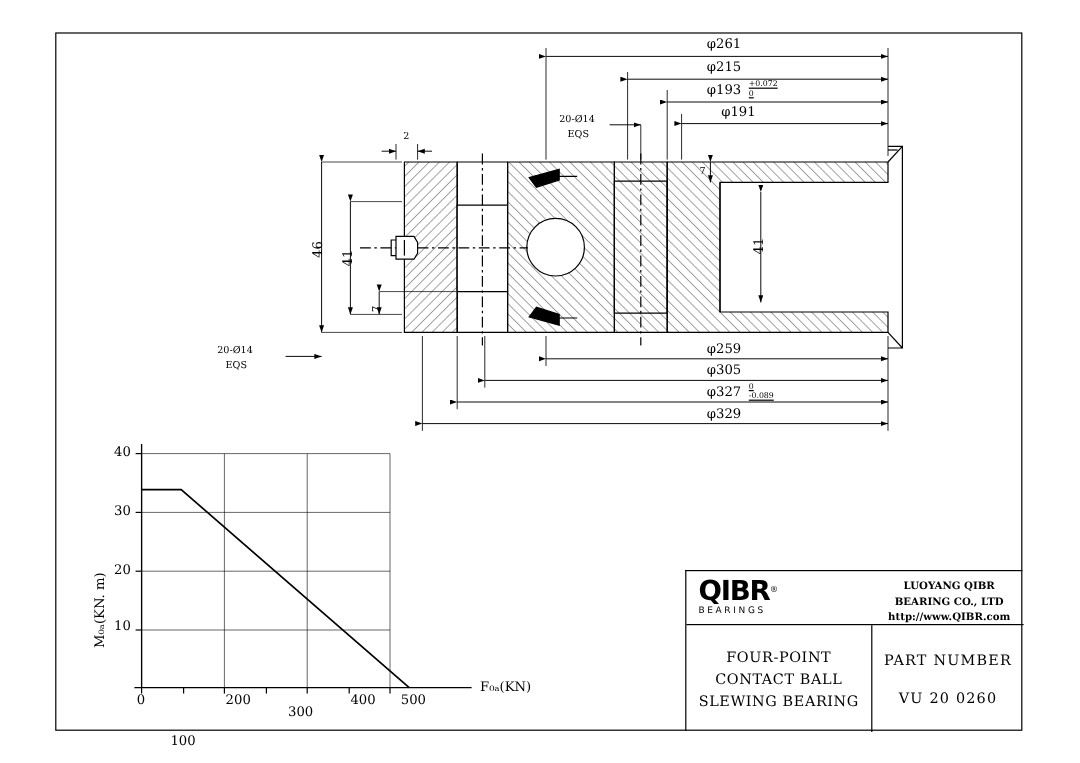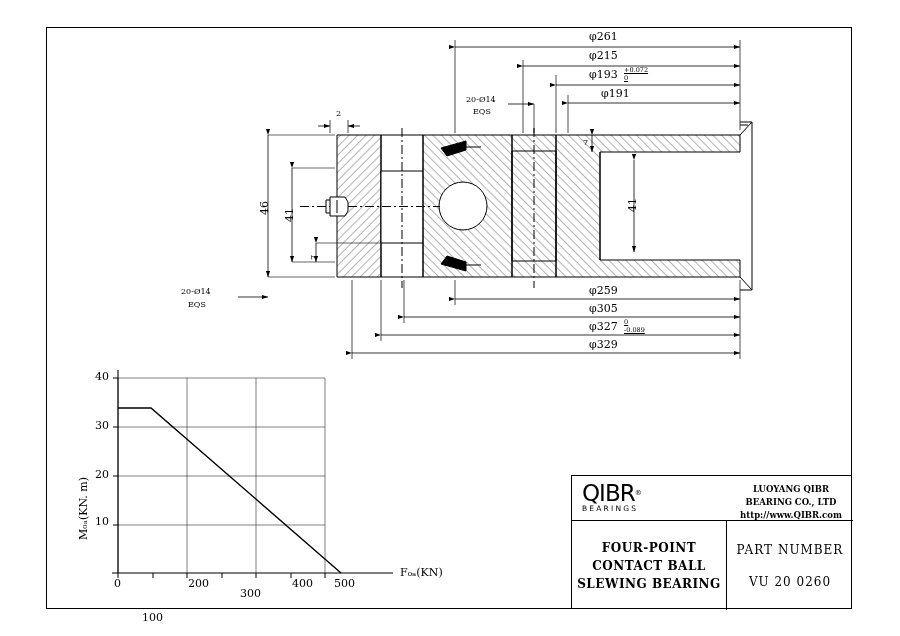--- a/index.html
+++ b/index.html
@@ -13,23 +13,23 @@
   .rot{transform:rotate(-90deg);transform-origin:left top;}
 
   
   .tb{position:absolute;left:571px;top:475px;width:281px;height:134px;box-sizing:border-box;border:1.2px solid #000;border-right:none;border-bottom:none;}
   .tb .row1{position:absolute;left:0;top:0;width:281px;height:45px;border-bottom:1.2px solid #000;box-sizing:border-box;}
   .tb .row2{position:absolute;left:0;top:45px;width:281px;height:89px;box-sizing:border-box;}
   .tb .cell-left{position:absolute;left:0;top:0;width:155px;height:89px;border-right:1.2px solid #000;box-sizing:border-box;display:flex;flex-direction:column;align-items:center;justify-content:center;}
   .tb .cell-right{position:absolute;left:155px;top:0;width:126px;height:89px;box-sizing:border-box;display:flex;flex-direction:column;align-items:center;justify-content:center;}
   .cell-right .pn-label{font-size:12px;letter-spacing:1px;margin-bottom:18px;}
   .cell-right .pn-value{font-size:12px;letter-spacing:1px;}
-  .cell-left div{font-size:12px;letter-spacing:.5px;margin:2px 0;font-weight:bold;}
+  .cell-left div{font-size:12px;letter-spacing:.5px;margin:2px 0;}
   .logo{position:absolute;left:10px;top:4px;width:140px;height:40px;}
-  .logo .q{font-family:"DejaVu Sans",sans-serif;font-weight:normal;font-size:23px;letter-spacing:-1px;}
+  .logo .q{font-family:"DejaVu Sans",sans-serif;font-weight:bold;font-size:23px;letter-spacing:-1px;}
   .logo .reg{font-size:7px;vertical-align:super;}
   .logo .bear{font-family:"DejaVu Sans",sans-serif;font-size:7.5px;letter-spacing:2.2px;margin-top:-2px;}
   .company{position:absolute;left:160px;top:7px;width:118px;text-align:center;font-weight:bold;}
   .company div{font-size:8.5px;line-height:1.55;}
 </style>
 </head>
 <body>
 
 <div class="sheet">
 

